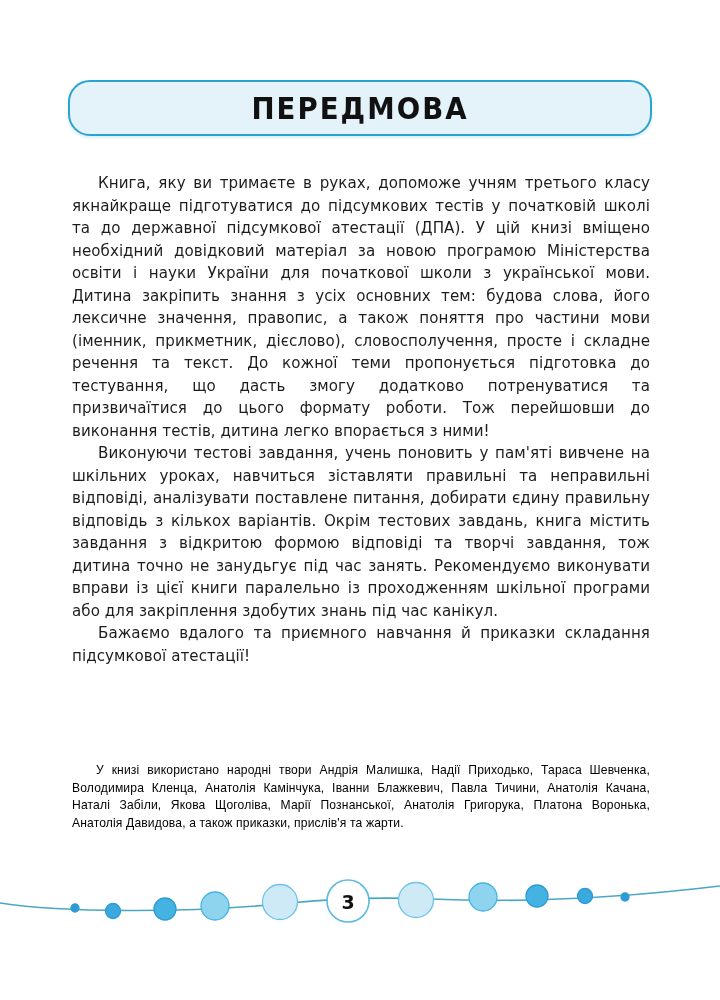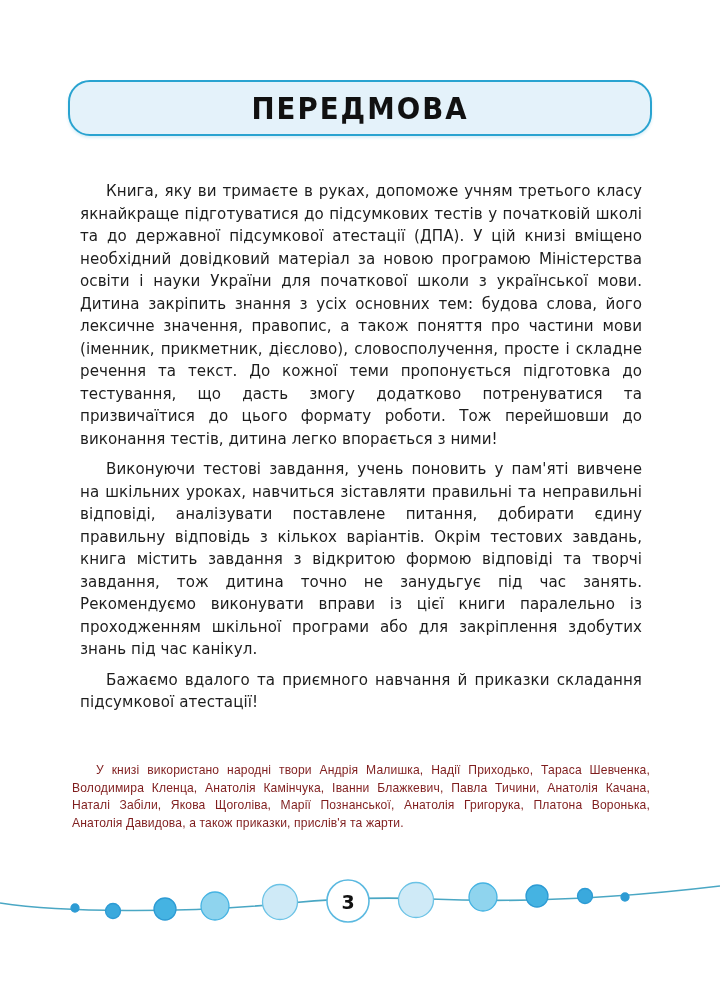--- a/index.html
+++ b/index.html
@@ -50,21 +50,21 @@
   }
 
   
   .body-copy {
     position: absolute;
     left: 72px;
     top: 172px;
     width: 578px;
   }
   .body-copy p {
-    margin: 8px;
+    margin: 0;
     text-indent: 26px;
     text-align: justify;
     font-family: "DejaVu Sans", "Liberation Sans", sans-serif;
     font-size: 15.1px;
     line-height: 22.5px;
     color: #1d1d1d;
     letter-spacing: 0.05px;
     -webkit-hyphens: none;
     hyphens: none;
   }
@@ -76,21 +76,21 @@
     top: 762px;
     width: 578px;
   }
   .footnote p {
     margin: 0;
     text-indent: 24px;
     text-align: justify;
     font-family: "Liberation Sans", "DejaVu Sans", sans-serif;
     font-size: 12.1px;
     line-height: 17.6px;
-    color: #7f1d1d;
+    color: #000000;
     letter-spacing: 0.15px;
   }
 
   
   .footer-deco {
     position: absolute;
     left: 0;
     top: 862px;
     width: 720px;
     height: 90px;

